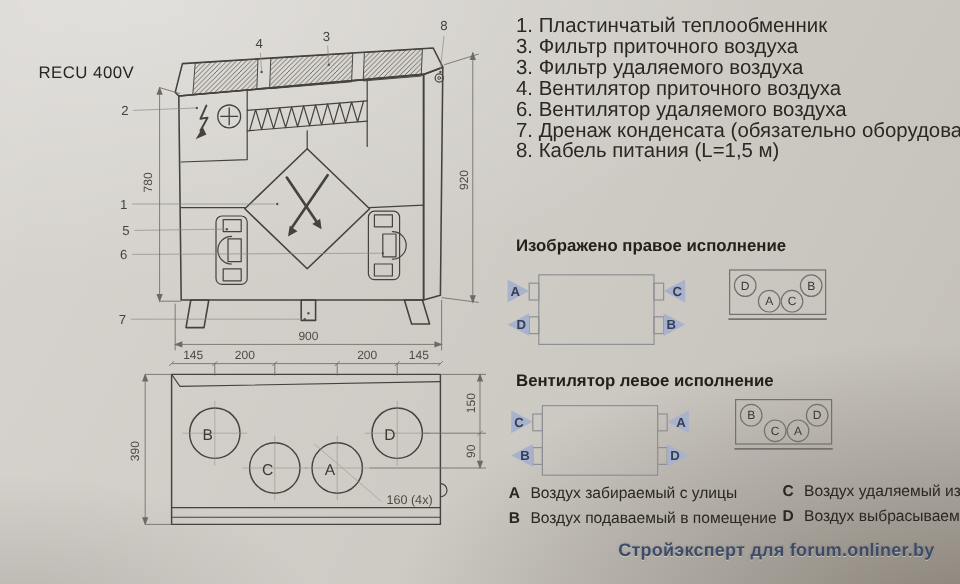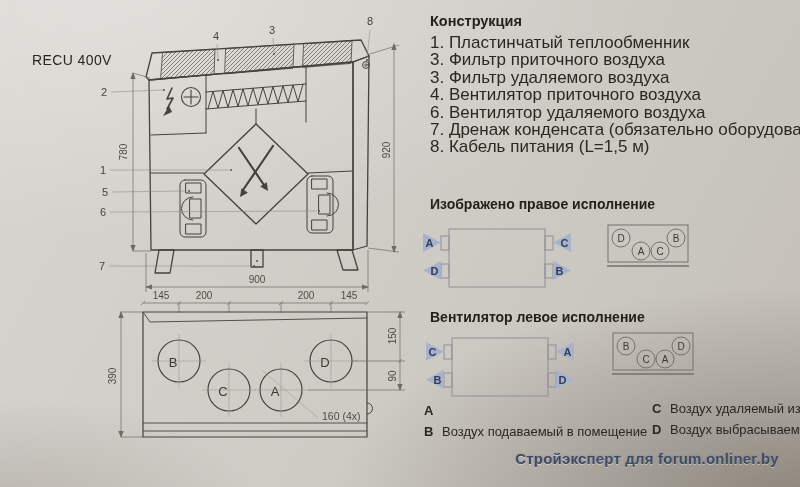--- a/index.html
+++ b/index.html
@@ -217,21 +217,20 @@
       <text class="dimtxt" x="204" y="299">200</text>
       <text class="dimtxt" x="306" y="299">200</text>
       <text class="dimtxt" x="349" y="299">145</text>
       <text class="dimtxt" transform="rotate(-90 116 376)" x="116" y="376">390</text>
       <text class="dimtxt" transform="rotate(-90 396 336)" x="396" y="336">150</text>
       <text class="dimtxt" transform="rotate(-90 396 376)" x="396" y="376">90</text>
     </g>
   </svg>
 
   <div class="construction">
-    <div class="sec-title">Конструкция</div>
     <div class="c-item">1. Пластинчатый теплообменник</div>
     <div class="c-item">3. Фильтр приточного воздуха</div>
     <div class="c-item">3. Фильтр удаляемого воздуха</div>
     <div class="c-item">4. Вентилятор приточного воздуха</div>
     <div class="c-item">6. Вентилятор удаляемого воздуха</div>
     <div class="c-item">7. Дренаж конденсата (обязательно оборудовать сифоном D=15 мм</div>
     <div class="c-item">8. Кабель питания (L=1,5 м)</div>
   </div>
 
   <div class="ver-title" style="left:430px;top:196px;">Изображено правое исполнение</div>
@@ -320,20 +319,21 @@
       <text class="smallport" x="17" y="20.5">B</text>
       <text class="smallport" x="37" y="33.5">C</text>
       <text class="smallport" x="56" y="33.5">A</text>
       <text class="smallport" x="72" y="20.5">D</text>
     </g>
   </svg>
 
   <div class="legend-col" style="left:424px;top:403px;">
     <div class="lrow">
       <span class="lk">A</span>
+      <span>Воздух забираемый с улицы</span>
     </div>
     <div class="lrow">
       <span class="lk">B</span>
       <span>Воздух подаваемый в помещение</span>
     </div>
   </div>
   <div class="legend-col" style="left:652px;top:401px;">
     <div class="lrow">
       <span class="lk">C</span>
       <span>Воздух удаляемый из поме</span>

